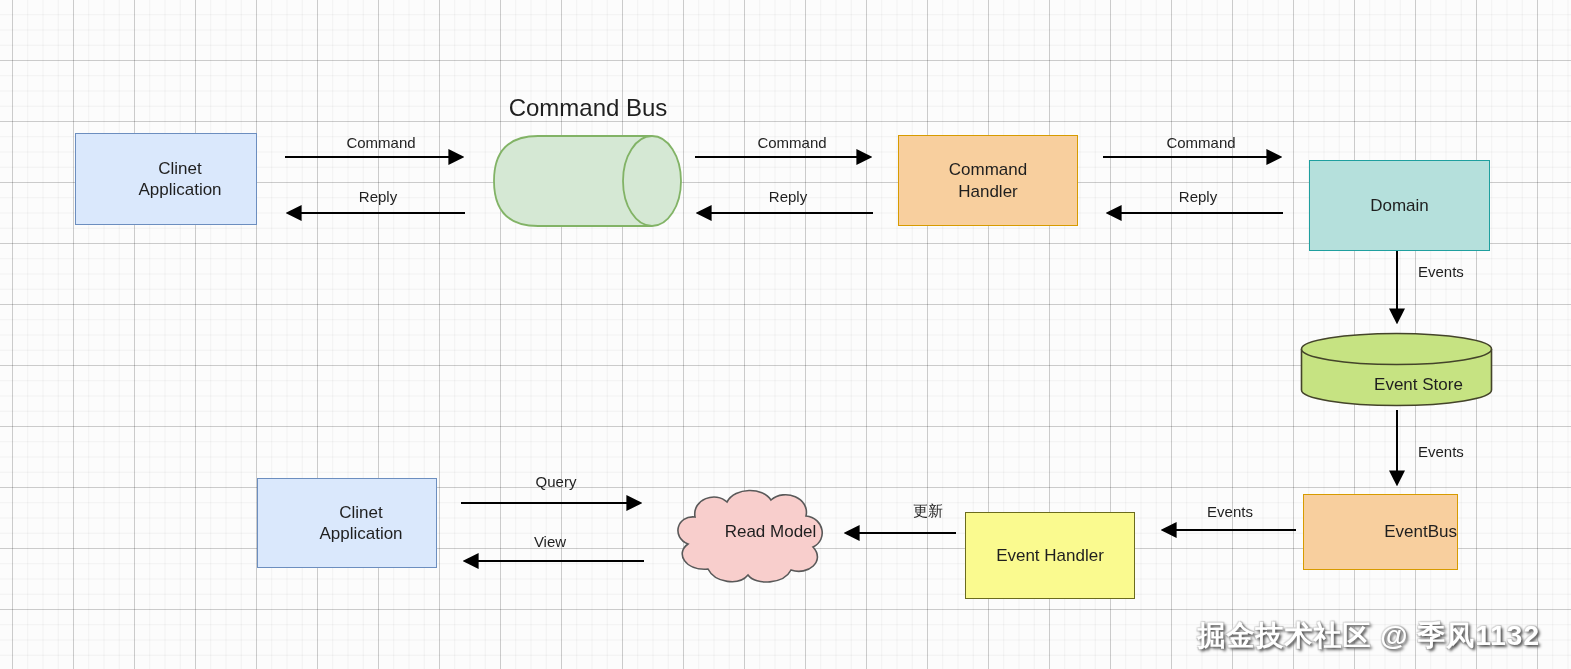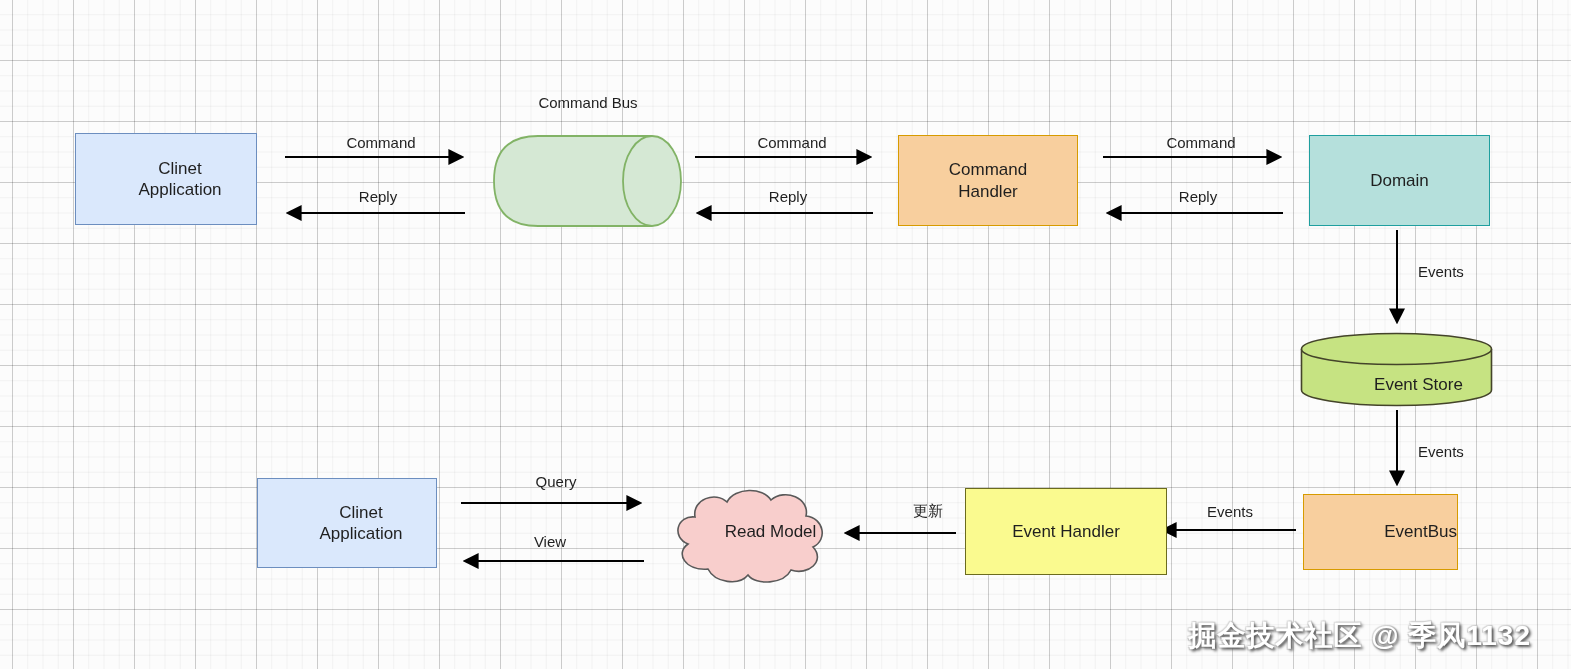--- a/index.html
+++ b/index.html
@@ -27,59 +27,59 @@
     display: flex;
     align-items: center;
     justify-content: center;
     text-align: center;
     font-size: 17px;
     line-height: 1.25;
   }
   .box { border: 1.6px solid; }
   .blue  { background: #dae8fc; border-color: #6c8ebf; padding-left: 28px; }
   .orange{ background: #f8cf9e; border-color: #d79b00; }
-  .teal  { background: #b5e0dc; border-color: #1f9f9f; }
+  .teal  { background: #b5e0dc; border-color: #1f9f9f; margin-top: 25px; }
   .yellow{ background: #fafa8f; border-color: #6b6b1e; }
 
   .label-narrow { max-width: 120px; }
 
   .shape-svg { position: absolute; overflow: visible; }
   .shape-label {
     position: absolute;
     text-align: center;
     font-size: 17px;
     pointer-events: none;
     margin-left: 22px;
   }
 
   .node-title {
     position: absolute;
     text-align: center;
-    font-size: 15px;
+    font-size: 24px;
   }
 
   .edge-label {
     position: absolute;
     font-size: 15px;
     white-space: nowrap;
     transform: translateX(-50%);
     margin-left: 8px;
   }
   .edge-label.anchor-left { transform: none; }
 
   .edges-layer {
     position: absolute;
     left: 0; top: 0;
     width: 1571px; height: 669px;
     pointer-events: none;
   }
 
   .watermark {
     position: absolute;
-    right: 40px;
+    right: 31px;
     bottom: 14px;
     font-size: 28px;
     font-weight: bold;
     letter-spacing: 1px;
     color: #ffffff;
     text-shadow:
       2px 2px 3px #4f4f4f,
       -1px -1px 1px #d9d9d9,
       1px -1px 1px #c9c9c9,
       -1px 1px 1px #c9c9c9;
@@ -146,21 +146,21 @@
     <path d="M 1.5 17 L 1.5 58 A 95 15.5 0 0 0 191.5 58 L 191.5 17 Z" fill="#c6e382" stroke="none"></path>
     <path d="M 1.5 17 L 1.5 58 A 95 15.5 0 0 0 191.5 58 L 191.5 17" fill="none" stroke="#44442a" stroke-width="1.6"></path>
     <ellipse cx="96.5" cy="17" rx="95" ry="15.5" fill="#c6e382" stroke="#44442a" stroke-width="1.6"></ellipse>
   </svg>
   <div class="shape-label" style="left:1300px; top:375px; width:193px;">Event Store</div>
 
   <div class="node box orange" style="left:1303px; top:494px; width:155px; height:76px;justify-content:flex-end;">
     <span>EventBus</span>
   </div>
 
-  <div class="node box yellow" style="left:965px; top:488px; width:202px; height:87px;">
+  <div class="node box yellow" style="left:965px; top:512px; width:170px; height:87px;">
     <span>Event Handler</span>
   </div>
 
   <svg class="shape-svg" style="left:667px; top:483px;" width="163" height="107" viewBox="0 0 163 107">
     <path d="M 41 86
              C 18 88 8 70 21 61
              C 4 54 10 32 28 34
              C 25 16 49 8 60 19
              C 68 4 96 4 104 17
              C 118 5 143 15 139 33

